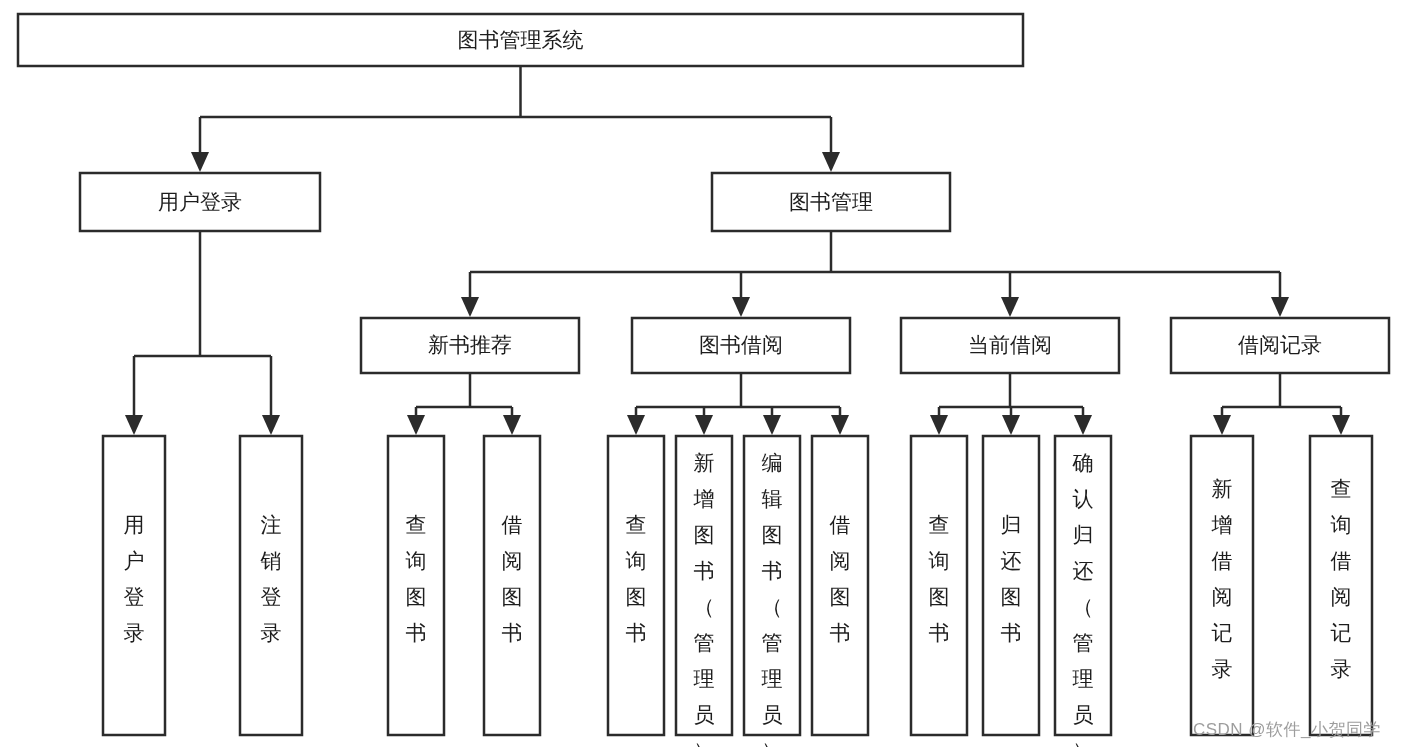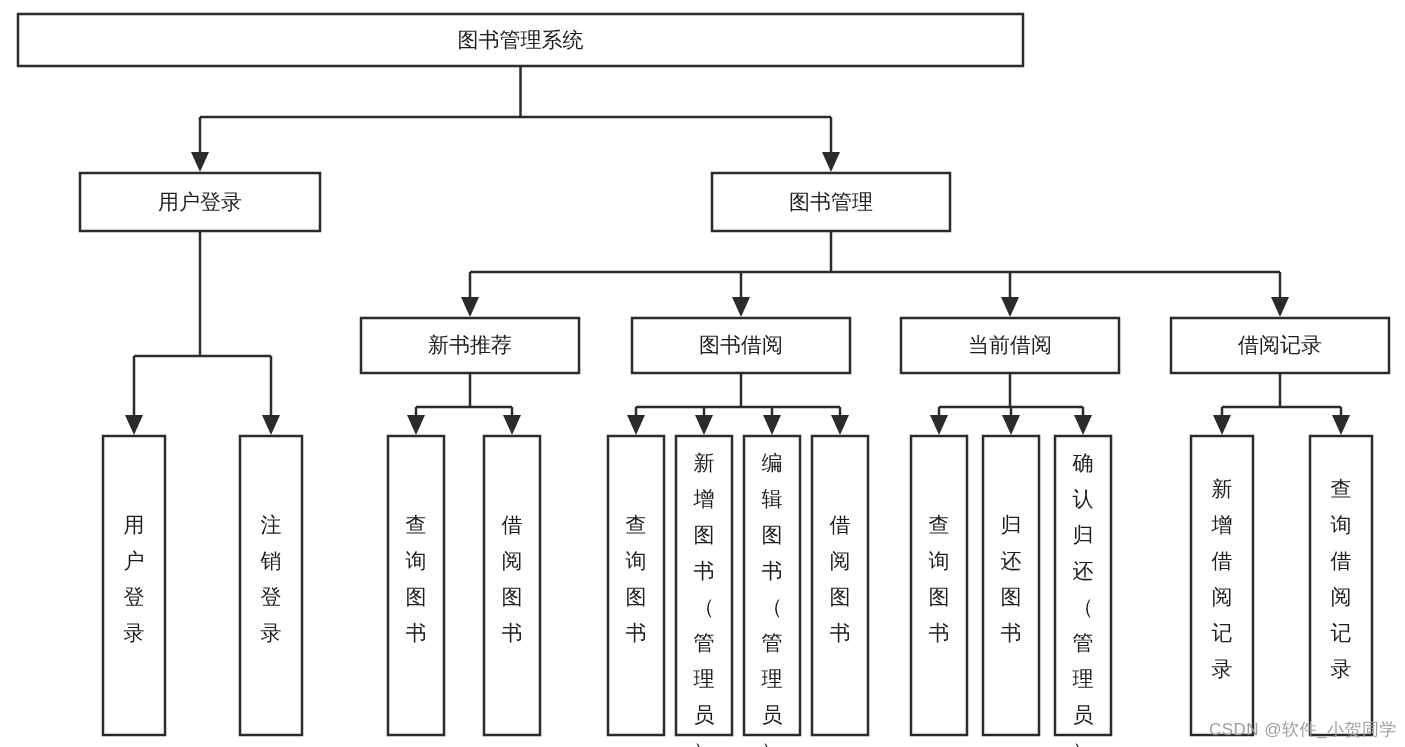--- a/index.html
+++ b/index.html
@@ -42,21 +42,21 @@
     dominant-baseline: middle;
   }
   .node-label-vertical {
     fill: #1d1d1d;
     font-family: "Liberation Sans", "DejaVu Sans", sans-serif;
     font-size: 21px;
     text-anchor: middle;
   }
   .watermark {
     position: absolute;
-    right: 8px;
+    right: 24px;
     bottom: 6px;
     font-family: "Liberation Sans", "DejaVu Sans", sans-serif;
     font-size: 17px;
     color: #9d9d9d;
     letter-spacing: 0.5px;
     white-space: nowrap;
     user-select: none;
     text-align: center;
   }
 </style>

